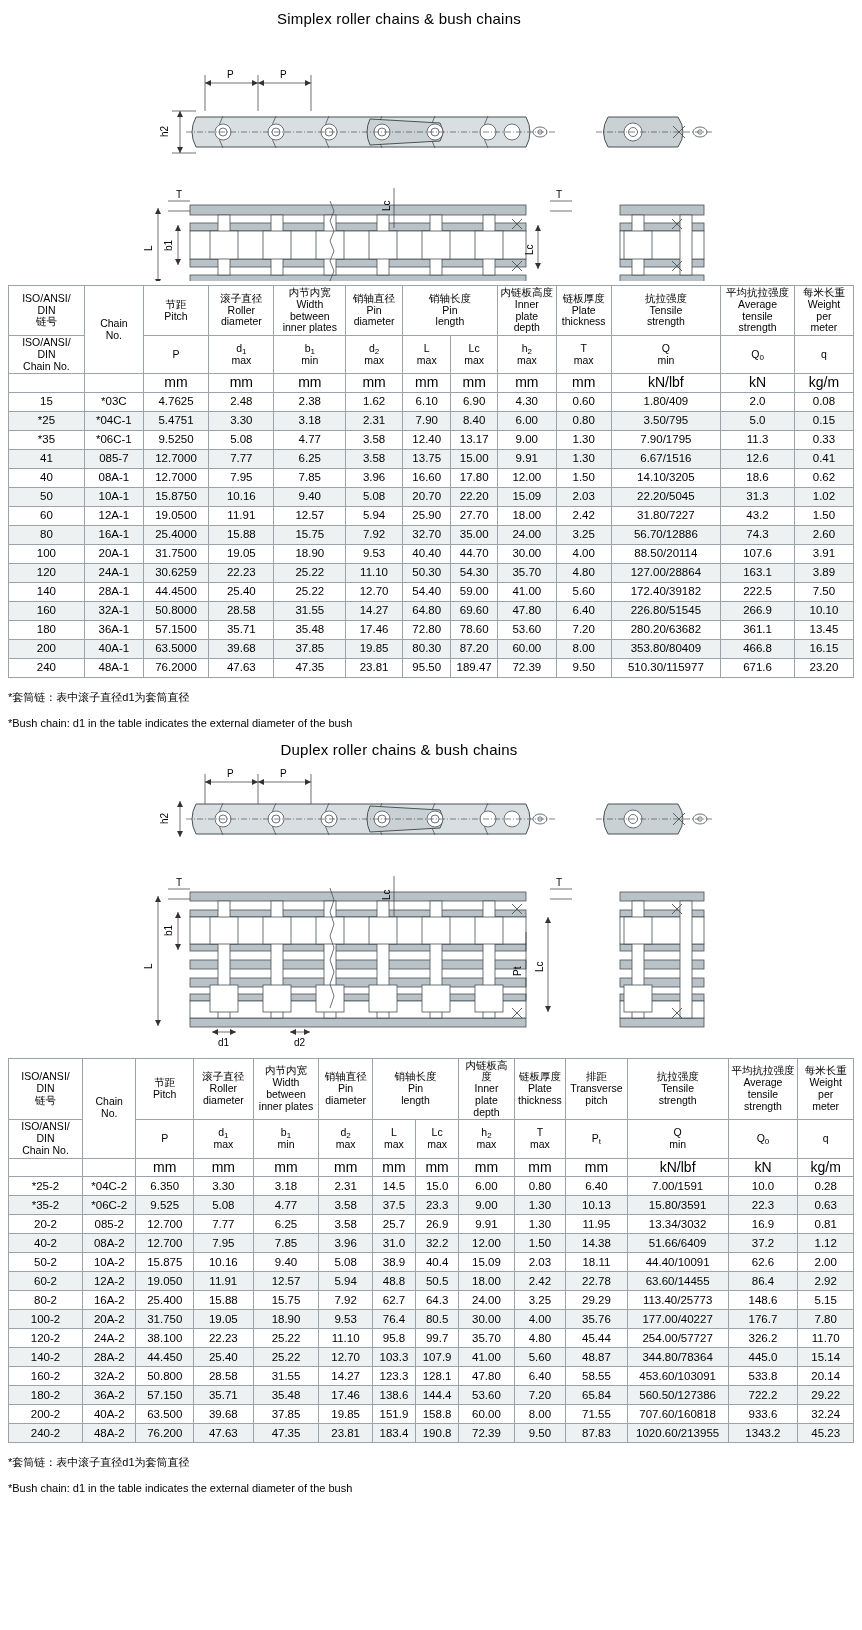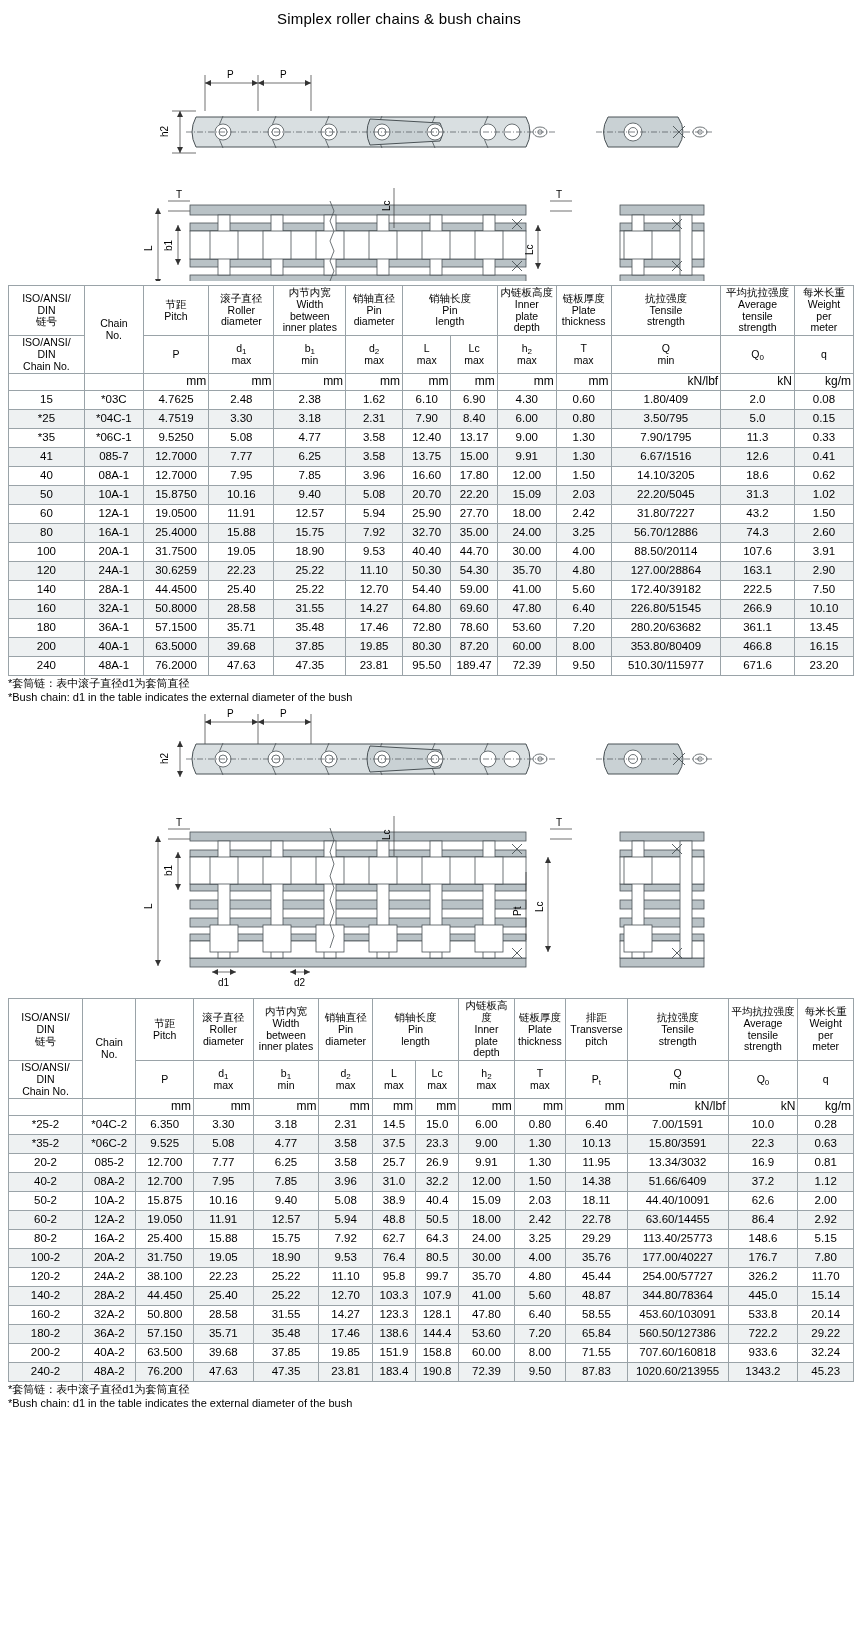--- a/index.html
+++ b/index.html
@@ -36,27 +36,27 @@
     padding: 1px 2px;
     font-weight: normal;
     line-height: 1.12;
   }
   table.spec thead td {
     background: #ffffff;
     font-size: 10.5px;
   }
   table.spec thead tr.hdr-main td { height: 46px; }
   table.spec thead tr.hdr-sym td { height: 26px; }
-  table.spec thead tr.hdr-unit td { height: 16px; font-size: 12px; text-align: right; }
+  table.spec thead tr.hdr-unit td { height: 16px; font-size: 14px; }
   table.spec tbody td { height: 19px; font-size: 11.5px; }
   tbody tr:nth-child(even) td { background: #eef1f2; }
   tbody tr:nth-child(odd) td { background: #ffffff; }
   .note {
     font-size: 11px;
-    margin: 0 8px 0 8px;
+    margin: 12px 8px 0 8px;
     line-height: 1.3;
   }
   sub { font-size: 8px; vertical-align: baseline; position: relative; top: 2px; }
   .dim-label { font-size: 10px; fill: #000; font-family: "Liberation Sans", sans-serif; }
   .plate { fill: #d9dfe1; stroke: #4a5256; stroke-width: 1; }
   .plate2 { fill: #c9d1d4; stroke: #4a5256; stroke-width: 1; }
   .thin { stroke: #4a5256; stroke-width: 0.8; fill: none; }
   .dash { stroke: #4a5256; stroke-width: 0.7; fill: none; stroke-dasharray: 6 2 1 2; }
   .dim { stroke: #333; stroke-width: 0.7; fill: none; }
   .hatch-a { fill: #b9c2c6; stroke: #4a5256; stroke-width: 0.8; }
@@ -377,21 +377,21 @@
           <td>6.90</td>
           <td>4.30</td>
           <td>0.60</td>
           <td>1.80/409</td>
           <td>2.0</td>
           <td>0.08</td>
         </tr>
         <tr>
           <td>*25</td>
           <td>*04C-1</td>
-          <td>4.7519</td>
+          <td>5.4751</td>
           <td>3.30</td>
           <td>3.18</td>
           <td>2.31</td>
           <td>7.90</td>
           <td>8.40</td>
           <td>6.00</td>
           <td>0.80</td>
           <td>3.50/795</td>
           <td>5.0</td>
           <td>0.15</td>
@@ -507,21 +507,21 @@
           <td>30.6259</td>
           <td>22.23</td>
           <td>25.22</td>
           <td>11.10</td>
           <td>50.30</td>
           <td>54.30</td>
           <td>35.70</td>
           <td>4.80</td>
           <td>127.00/28864</td>
           <td>163.1</td>
-          <td>2.90</td>
+          <td>3.89</td>
         </tr>
         <tr>
           <td>140</td>
           <td>28A-1</td>
           <td>44.4500</td>
           <td>25.40</td>
           <td>25.22</td>
           <td>12.70</td>
           <td>54.40</td>
           <td>59.00</td>
@@ -590,20 +590,21 @@
           <td>510.30/115977</td>
           <td>671.6</td>
           <td>23.20</td>
         </tr>
       </tbody>
   </table>
 
   <div class="note">*套筒链：表中滚子直径d1为套筒直径</div>
   <div class="note">*Bush chain: d1 in the table indicates the external diameter of the bush</div>
 
+  <div class="section-title">Duplex roller chains &amp; bush chains</div>
 
   <div class="diagram">
     <svg width="862" height="290" viewBox="0 0 862 290" xmlns="http://www.w3.org/2000/svg">
 
       <g>
         <line class="dim" x1="205" y1="10" x2="205" y2="44"></line>
         <line class="dim" x1="258" y1="10" x2="258" y2="44"></line>
         <line class="dim" x1="311" y1="10" x2="311" y2="44"></line>
         <line class="dim" x1="205" y1="18" x2="258" y2="18"></line>
         <line class="dim" x1="258" y1="18" x2="311" y2="18"></line>

